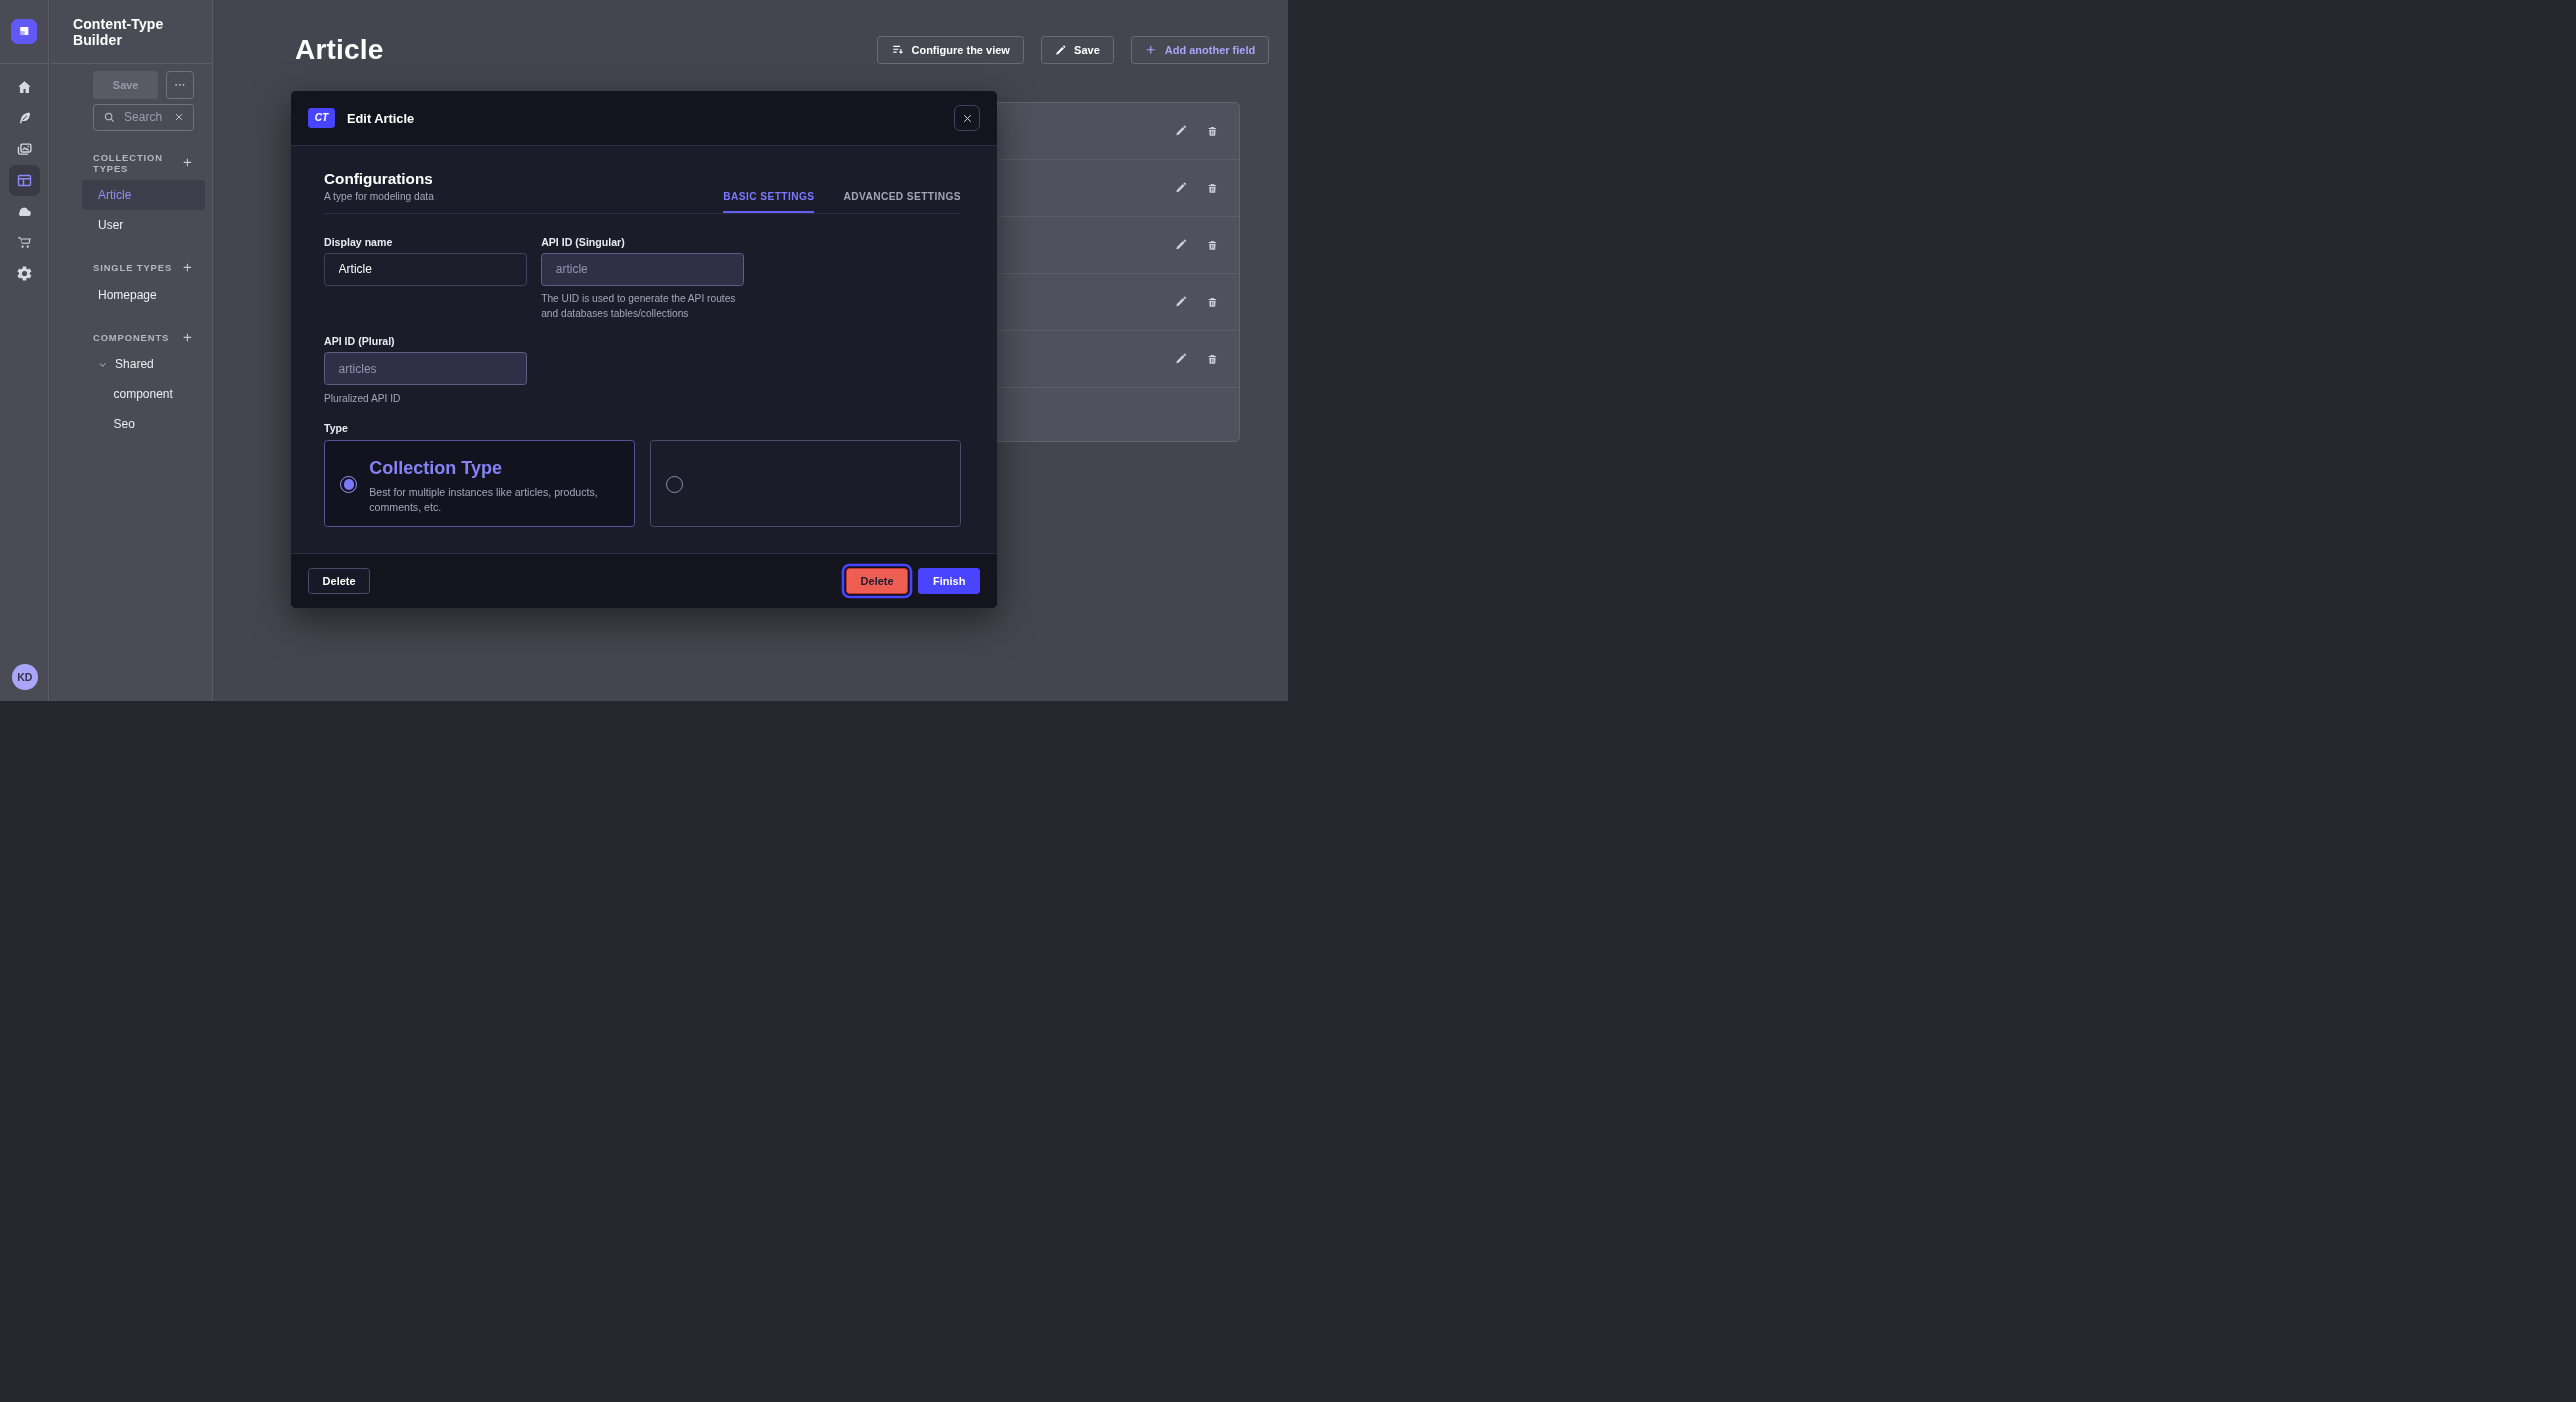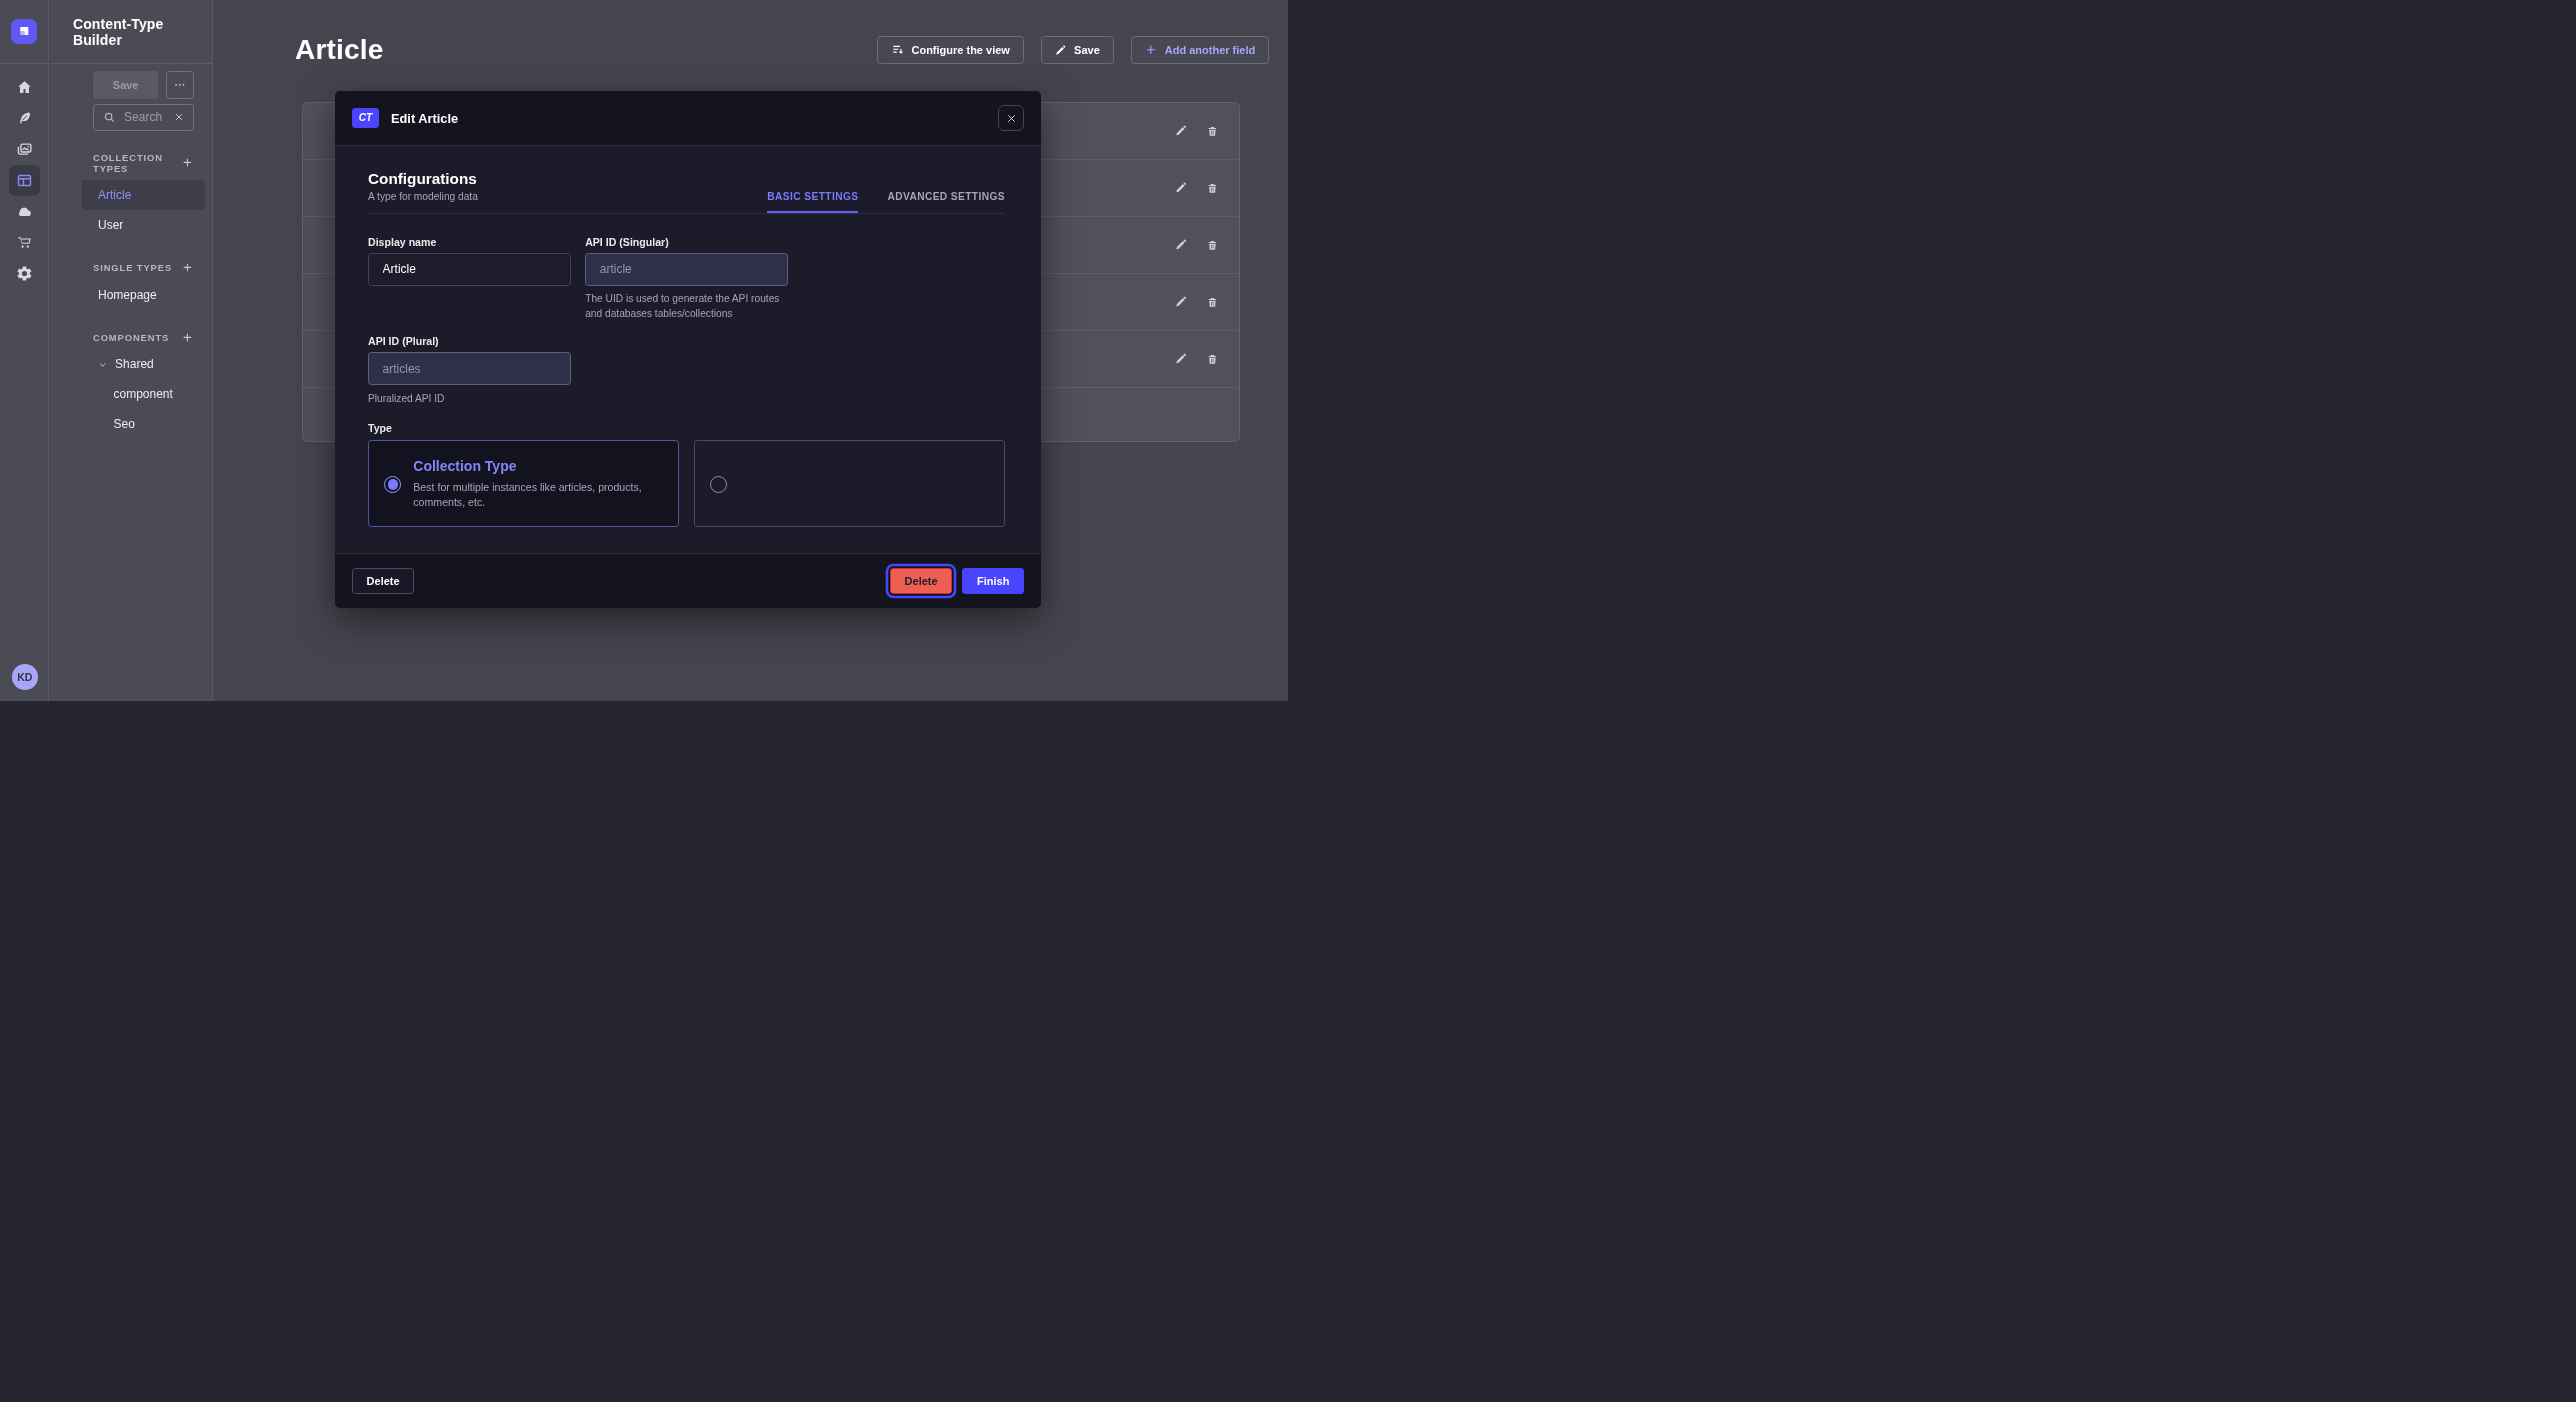--- a/index.html
+++ b/index.html
@@ -70,21 +70,21 @@
   .fields-table { position:absolute; left:47px; top:102px; width:938px; height:340px;
                   background:#51515d; border:0.9px solid #62626f; border-radius:5.1px; overflow:hidden; }
   .table-row { height:57px; border-bottom:0.9px solid #5e5e6a; display:flex;
                align-items:center; justify-content:flex-end; padding-right:20.4px; gap:18px; }
   .table-row:last-child { border-bottom:none; }
   .row-icon { background:none; border:none; padding:0; color:#d0d0db; cursor:pointer; display:flex; }
 
   
   .modal { position:absolute; left:291px; top:91px; width:706px; height:517px;
            border-radius:5.1px; box-shadow:0 12px 37px rgba(0,0,0,.5);
-           display:flex; flex-direction:column; background:#1b1b29;margin-left:44px; }
+           display:flex; flex-direction:column; background:#1b1b29; }
   .modal-header { height:55px; background:#14141f; border-bottom:0.9px solid #2c2c42;
                   border-radius:5.1px 5.1px 0 0; display:flex; align-items:center;
                   padding:0 17px; gap:12px; }
   .ct-badge { width:27px; height:20.4px; background:#4945ff; border-radius:3.4px; color:#fff;
               font-size:10.2px; font-weight:bold; font-style:italic;
               display:flex; align-items:center; justify-content:center; }
   .modal-title { flex:1; font-size:12.8px; font-weight:bold; color:#fff; }
   .modal-close { width:25.6px; height:25.6px; border:0.9px solid #43435f; border-radius:6px;
                  background:transparent; color:#e6e6f0; cursor:pointer;
                  display:flex; align-items:center; justify-content:center; }
@@ -109,21 +109,21 @@
   .type-label { margin-top:15.3px; }
   .cards { display:grid; grid-template-columns:1fr 1fr; column-gap:14.5px; margin-top:6px; }
   .card { height:87px; border:0.9px solid #4a4a6a; border-radius:3.4px;
           display:flex; gap:12px; padding:17px 15.3px 0 15.3px; cursor:pointer; background:transparent; }
   .card.selected { background:#131320; border-color:#55549a; }
   .radio { width:17px; height:17px; border-radius:50%; border:0.9px solid #8e8ea9;
            margin-top:18px; flex:none; position:relative; }
   .card.selected .radio { border-color:#9b99ff; }
   .card.selected .radio::after { content:""; position:absolute; left:2.6px; top:2.6px;
            width:10.2px; height:10.2px; border-radius:50%; background:#7b79ff; }
-  .card h3 { margin:0 0 6px 0; font-size:14px; color:#fff; }
+  .card h3 { margin:0 0 6px 0; font-size:18px; color:#fff; }
   .card.selected h3 { color:#8583f5; }
   .card p { margin:0; font-size:10.6px; color:#a5a5ba; line-height:15.3px; }
   .modal-footer { height:55px; background:#14141f; border-top:0.9px solid #2c2c42;
                   border-radius:0 0 5.1px 5.1px; display:flex; align-items:center;
                   padding:0 17px; }
   .btn { height:26.4px; border-radius:3.4px; font-size:11px; font-weight:bold; padding:0 13.6px;
          border:0.9px solid transparent; cursor:pointer; font-family:inherit; }
   .btn-cancel { background:#181826; border-color:#4a4a6a; color:#fff; margin-right:auto; }
   .btn-delete { background:#ee5e52; border-color:#c0372c; color:#1d1d31; margin-right:10.2px;
                 box-shadow:0 0 0 1.7px #101020, 0 0 0 4.3px #4945ff; }

